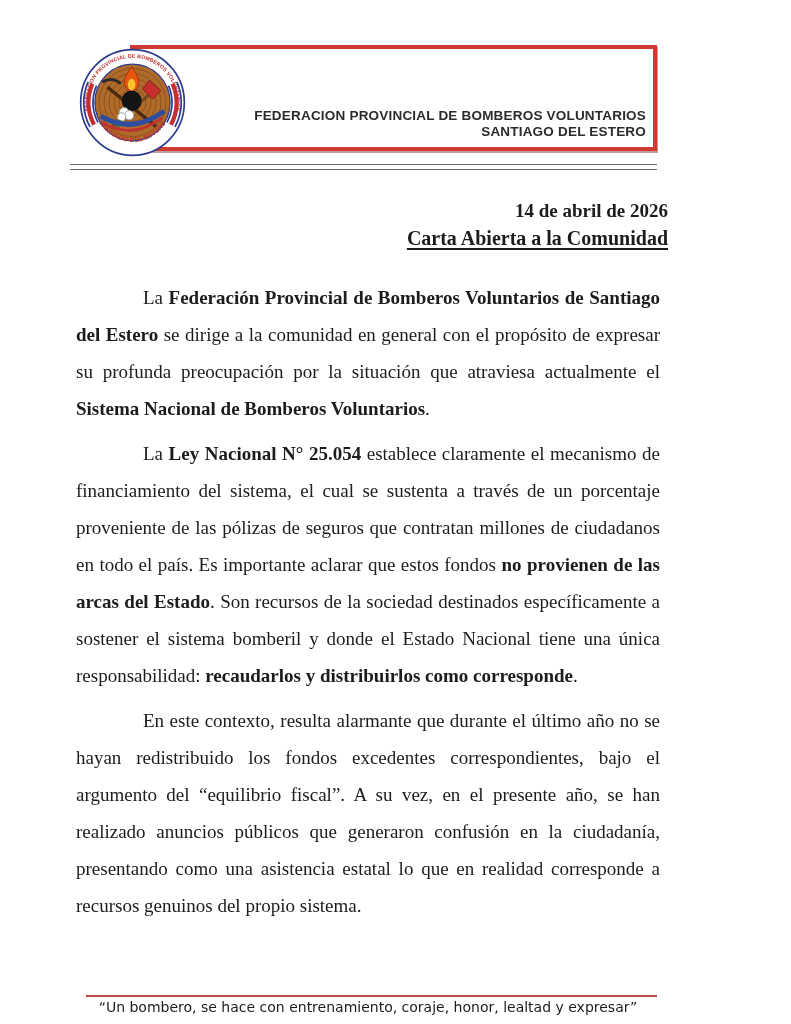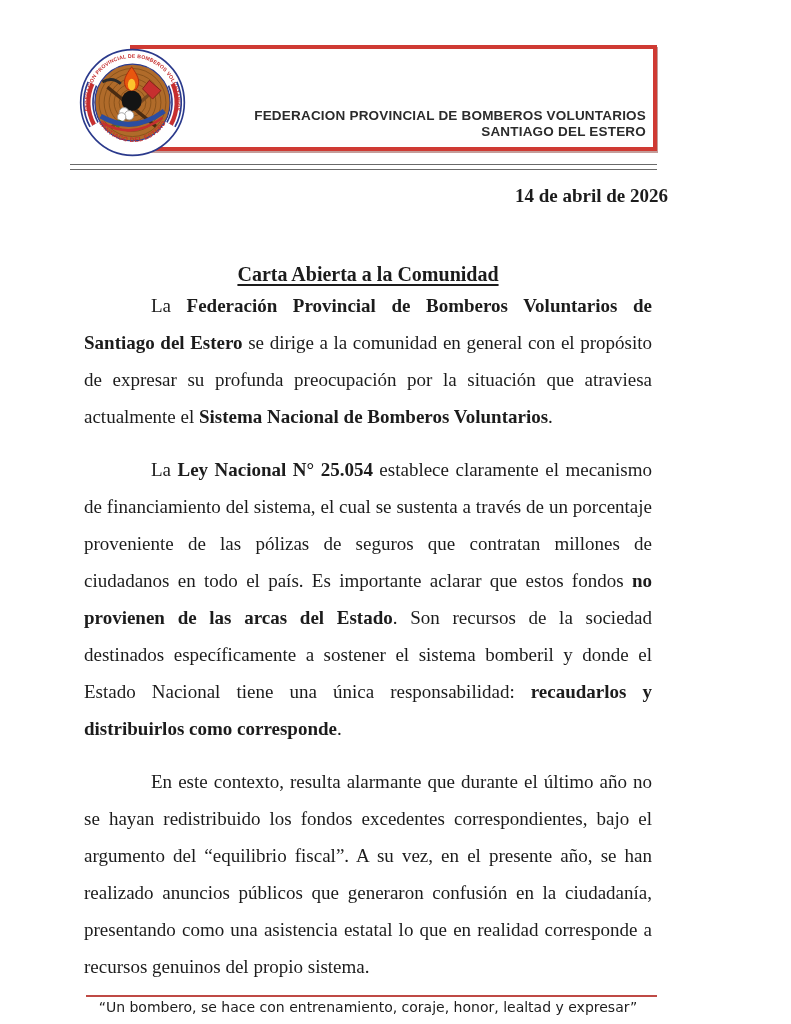--- a/index.html
+++ b/index.html
@@ -22,33 +22,33 @@
   .logo{position:absolute;left:79px;top:48px;width:107px;height:109px;}
   .logo svg{width:100%;height:100%;display:block;}
   .arc-top{font-family:"Liberation Sans",sans-serif;font-weight:bold;font-size:6.2px;fill:#c62f2f;letter-spacing:.2px;}
   .arc-bottom{font-family:"Liberation Sans",sans-serif;font-weight:bold;font-size:7.6px;fill:#c62f2f;letter-spacing:.3px;}
   
   .double-rule{
     position:absolute;left:70px;top:164px;width:587px;height:4px;
     border-top:1px solid #6a6a6a;border-bottom:1px solid #6a6a6a;
   }
   .date{
-    position:absolute;top:185px;left:68px;width:600px;text-align:right;
+    position:absolute;top:200px;left:68px;width:600px;text-align:right;
     font-weight:bold;font-size:19px;
   }
   .title{
-    position:absolute;top:227px;left:68px;width:600px;text-align:center;
-    font-weight:bold;font-size:20px;text-decoration:underline;text-underline-offset:3px;margin-top:36px;
+    position:absolute;top:227px;left:68px;width:600px;text-align:right;
+    font-weight:bold;font-size:20px;text-decoration:underline;text-underline-offset:3px;
   }
   
   .bodytext{
     position:absolute;top:271px;left:68px;width:600px;
     font-size:19px;line-height:37px;text-align:justify;
   }
-  .bodytext p{margin:16px;text-indent:67px;}
+  .bodytext p{margin:8px;text-indent:67px;}
   .b{font-weight:bold;}
   
   .footer-rule{position:absolute;left:86px;top:995px;width:571px;border-top:2px solid #bf4a45;}
   .footer-quote{
     position:absolute;left:68px;top:999px;width:600px;text-align:center;
     font-family:"DejaVu Sans",sans-serif;font-size:14px;color:#1c1c1c;
   }
 </style>
 </head>
 <body>

